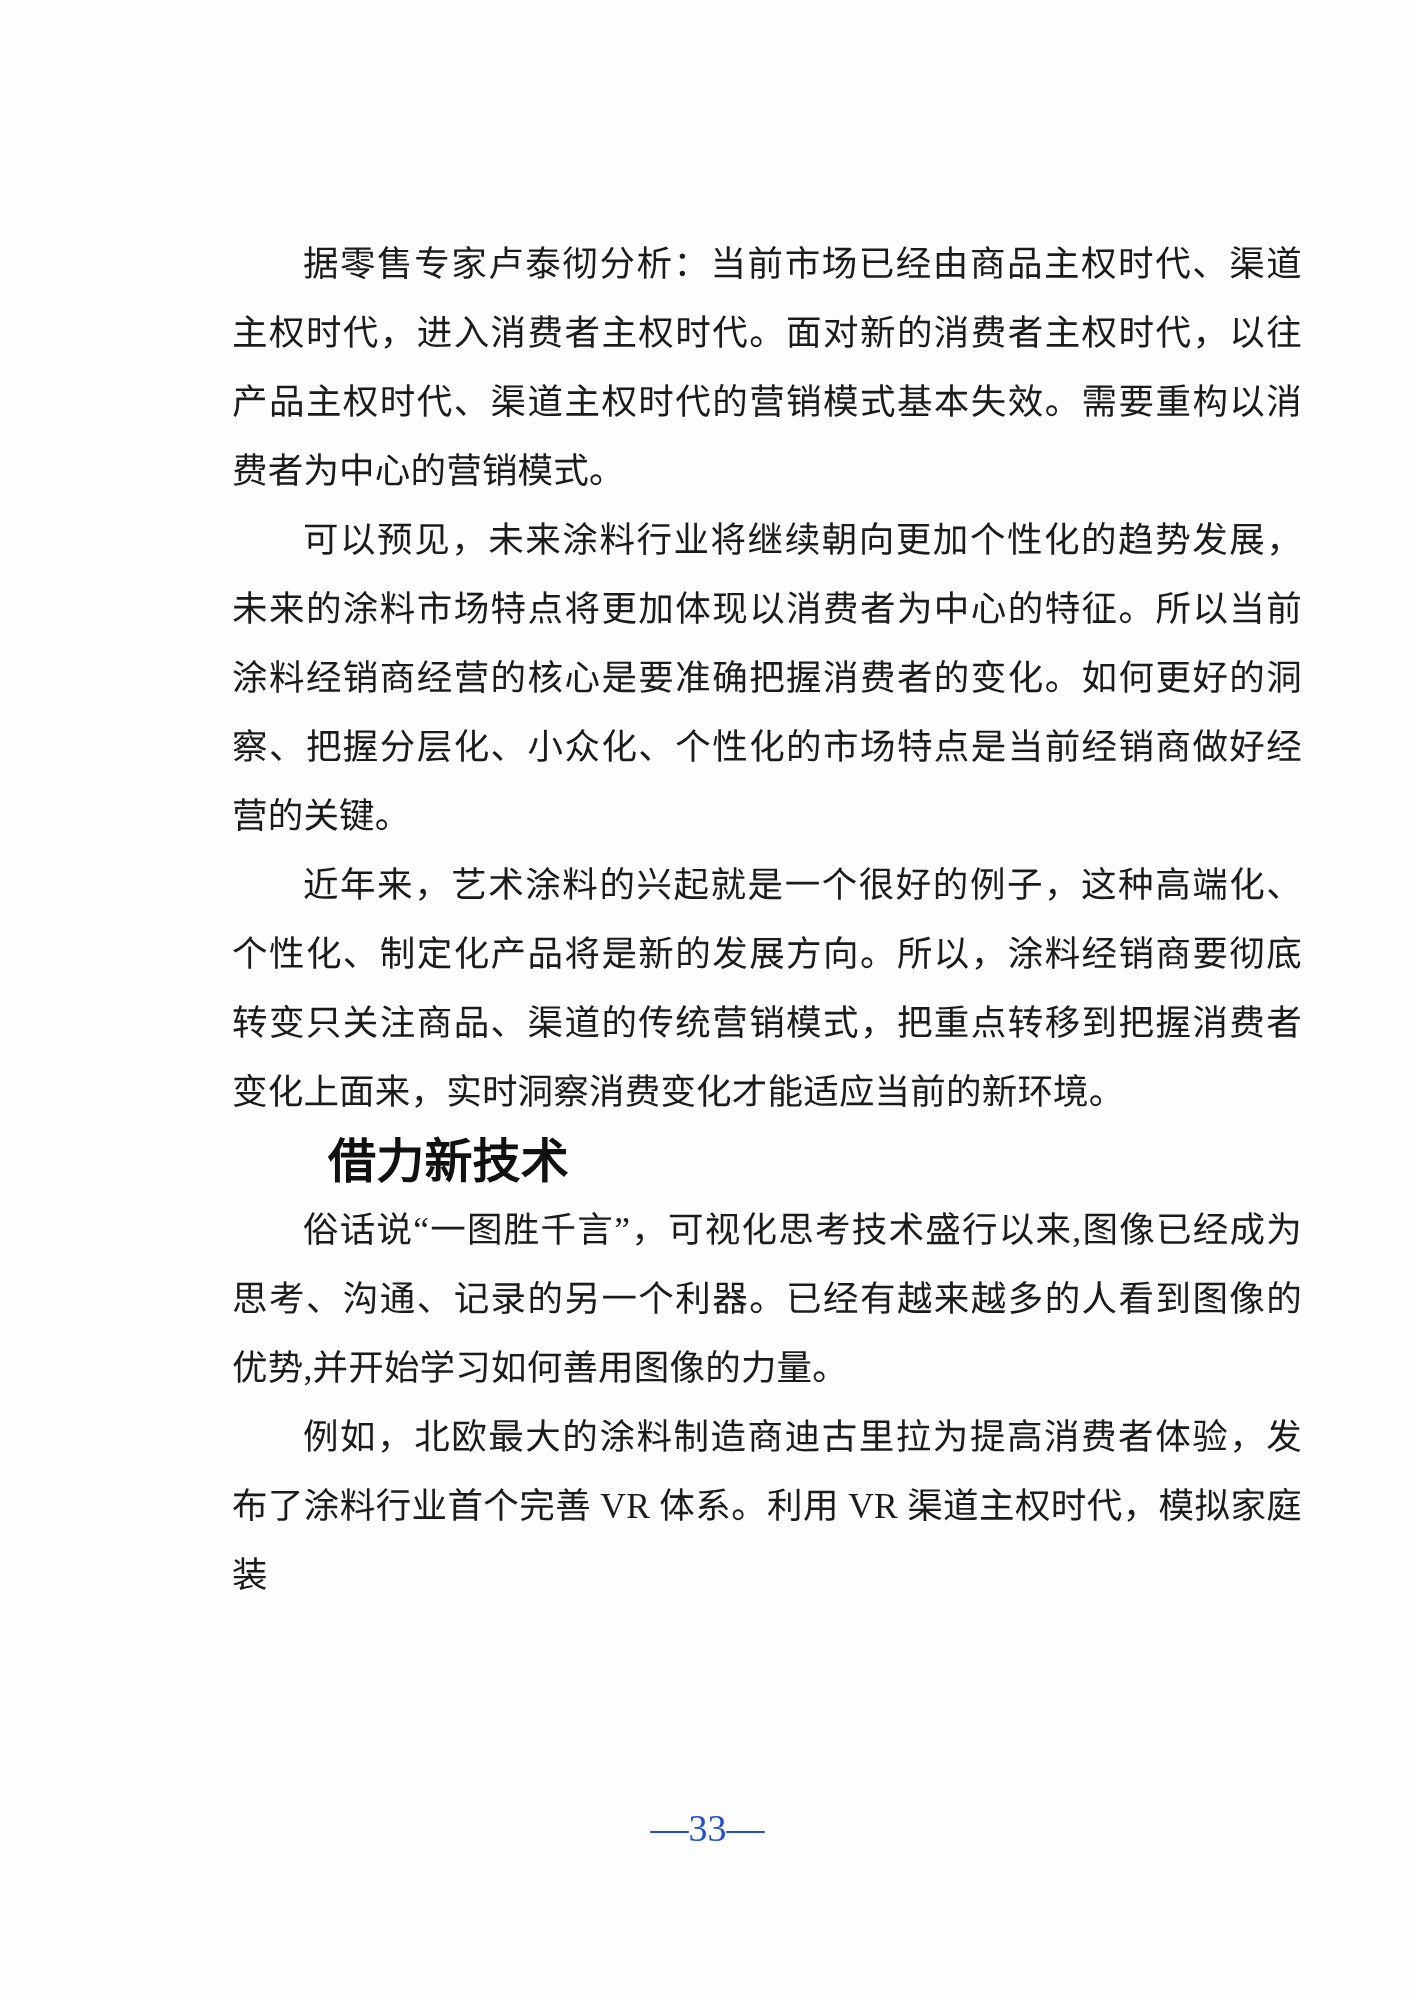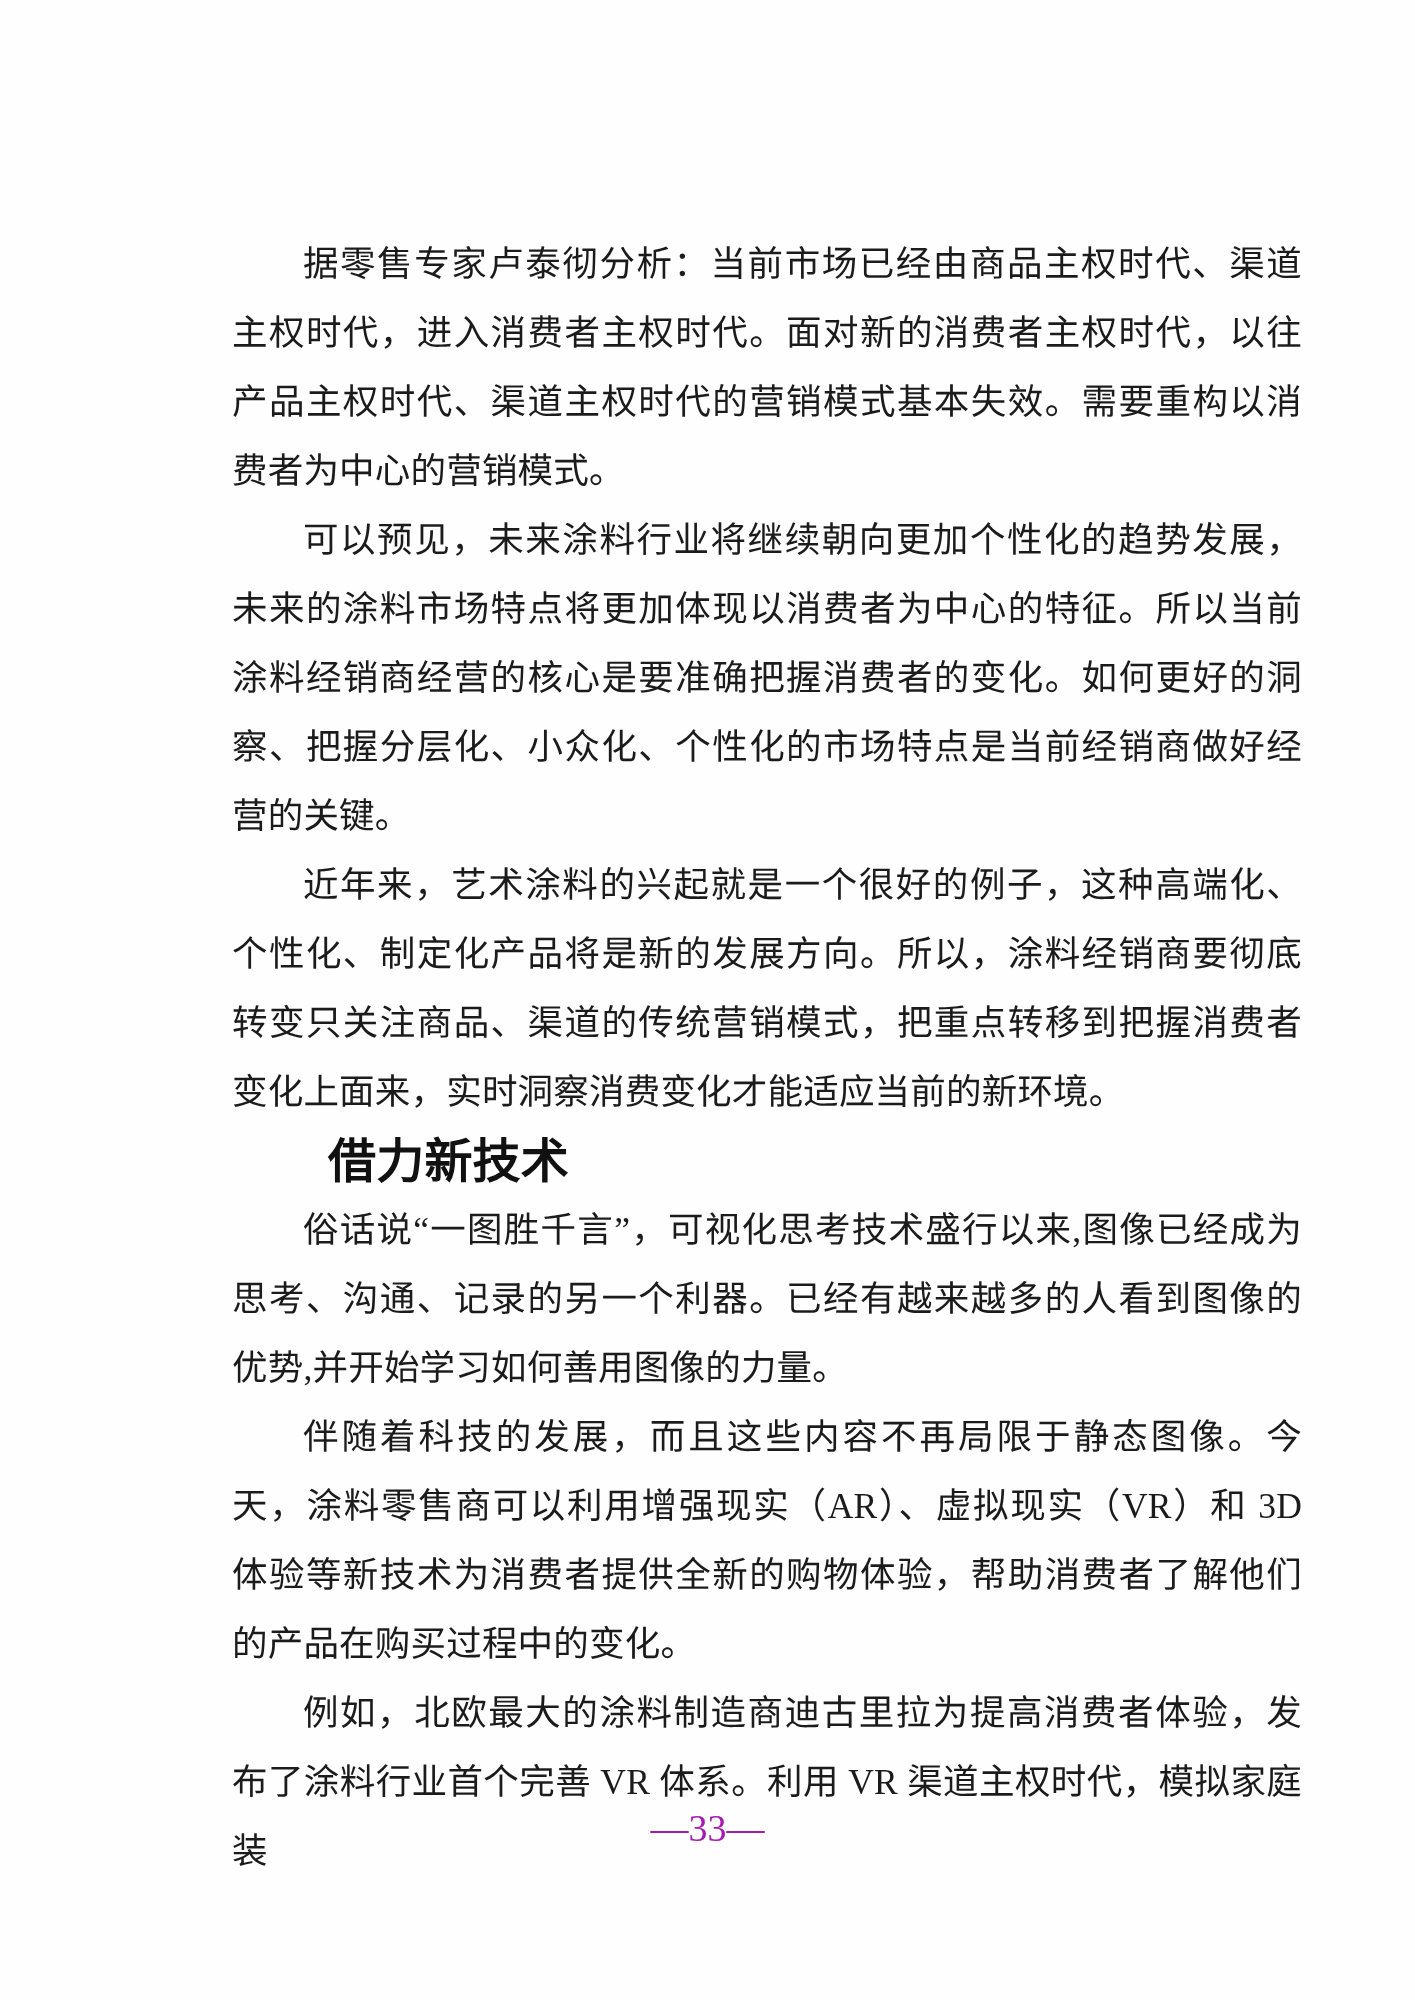--- a/index.html
+++ b/index.html
@@ -47,32 +47,31 @@
     color: #111111;
   }
   .footer {
     position: absolute;
     left: 0;
     top: 1804px;
     width: 100%;
     text-align: center;
     font-size: 38px;
     line-height: 48px;
-    color: #a21caf;
+    color: #1d4ed8;
   }
 </style>
 </head>
 <body>
 
 <div class="page">
   <div class="content">
     <p class="para">据零售专家卢泰彻分析：当前市场已经由商品主权时代、渠道主权时代，进入消费者主权时代。面对新的消费者主权时代，以往产品主权时代、渠道主权时代的营销模式基本失效。需要重构以消费者为中心的营销模式。</p>
     <p class="para">可以预见，未来涂料行业将继续朝向更加个性化的趋势发展，未来的涂料市场特点将更加体现以消费者为中心的特征。所以当前涂料经销商经营的核心是要准确把握消费者的变化。如何更好的洞察、把握分层化、小众化、个性化的市场特点是当前经销商做好经营的关键。</p>
     <p class="para">近年来，艺术涂料的兴起就是一个很好的例子，这种高端化、个性化、制定化产品将是新的发展方向。所以，涂料经销商要彻底转变只关注商品、渠道的传统营销模式，把重点转移到把握消费者变化上面来，实时洞察消费变化才能适应当前的新环境。</p>
     <h3 class="heading">借力新技术</h3>
     <p class="para">俗话说“一图胜千言”，可视化思考技术盛行以来,图像已经成为思考、沟通、记录的另一个利器。已经有越来越多的人看到图像的优势,并开始学习如何善用图像的力量。</p>
-    <p class="para">伴随着科技的发展，而且这些内容不再局限于静态图像。今天，涂料零售商可以利用增强现实（AR）、虚拟现实（VR）和 3D 体验等新技术为消费者提供全新的购物体验，帮助消费者了解他们的产品在购买过程中的变化。</p>
     <p class="para">例如，北欧最大的涂料制造商迪古里拉为提高消费者体验，发布了涂料行业首个完善 VR 体系。利用 VR 渠道主权时代，模拟家庭装</p>
   </div>
   <div class="footer">
     <span>—33—</span>
   </div>
 </div>
 
 </body></html>

